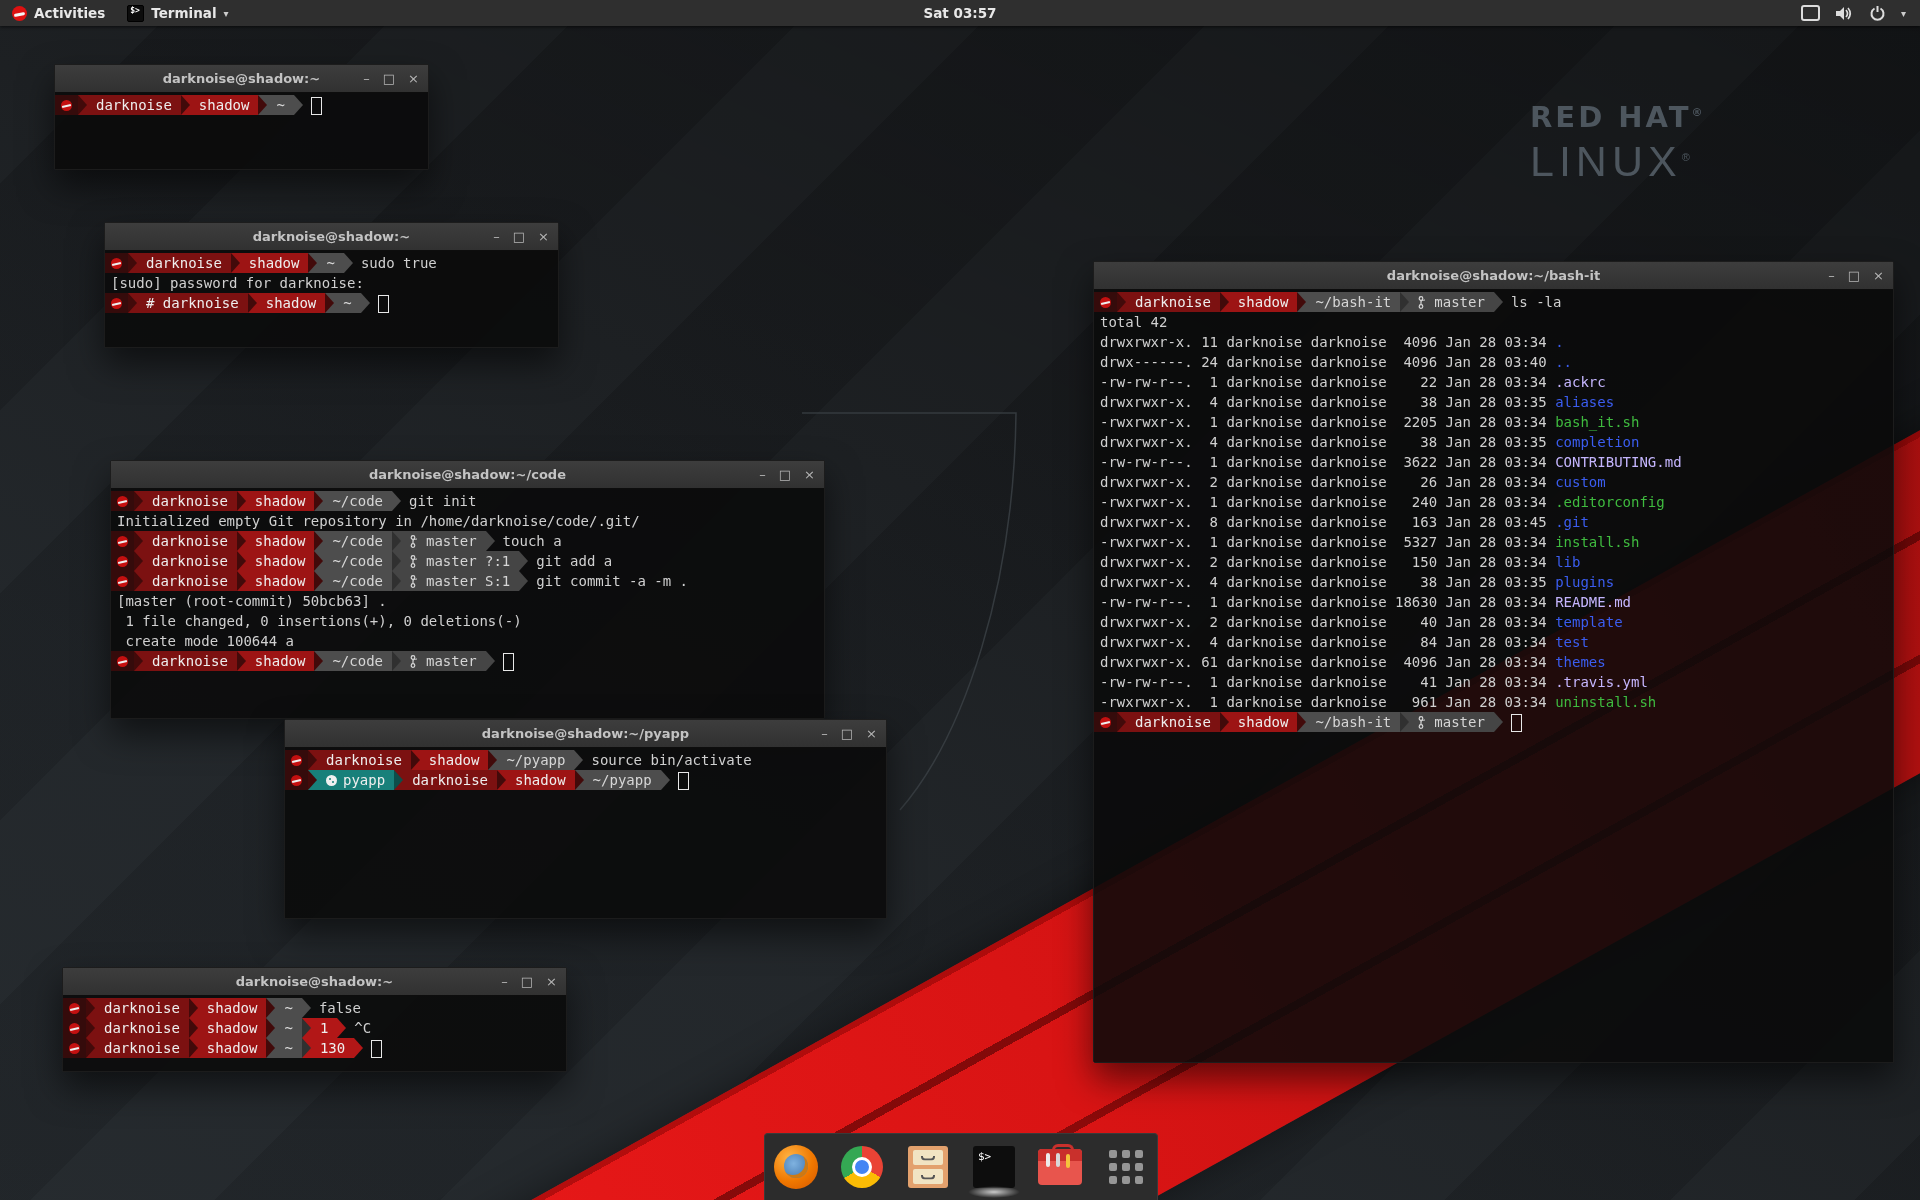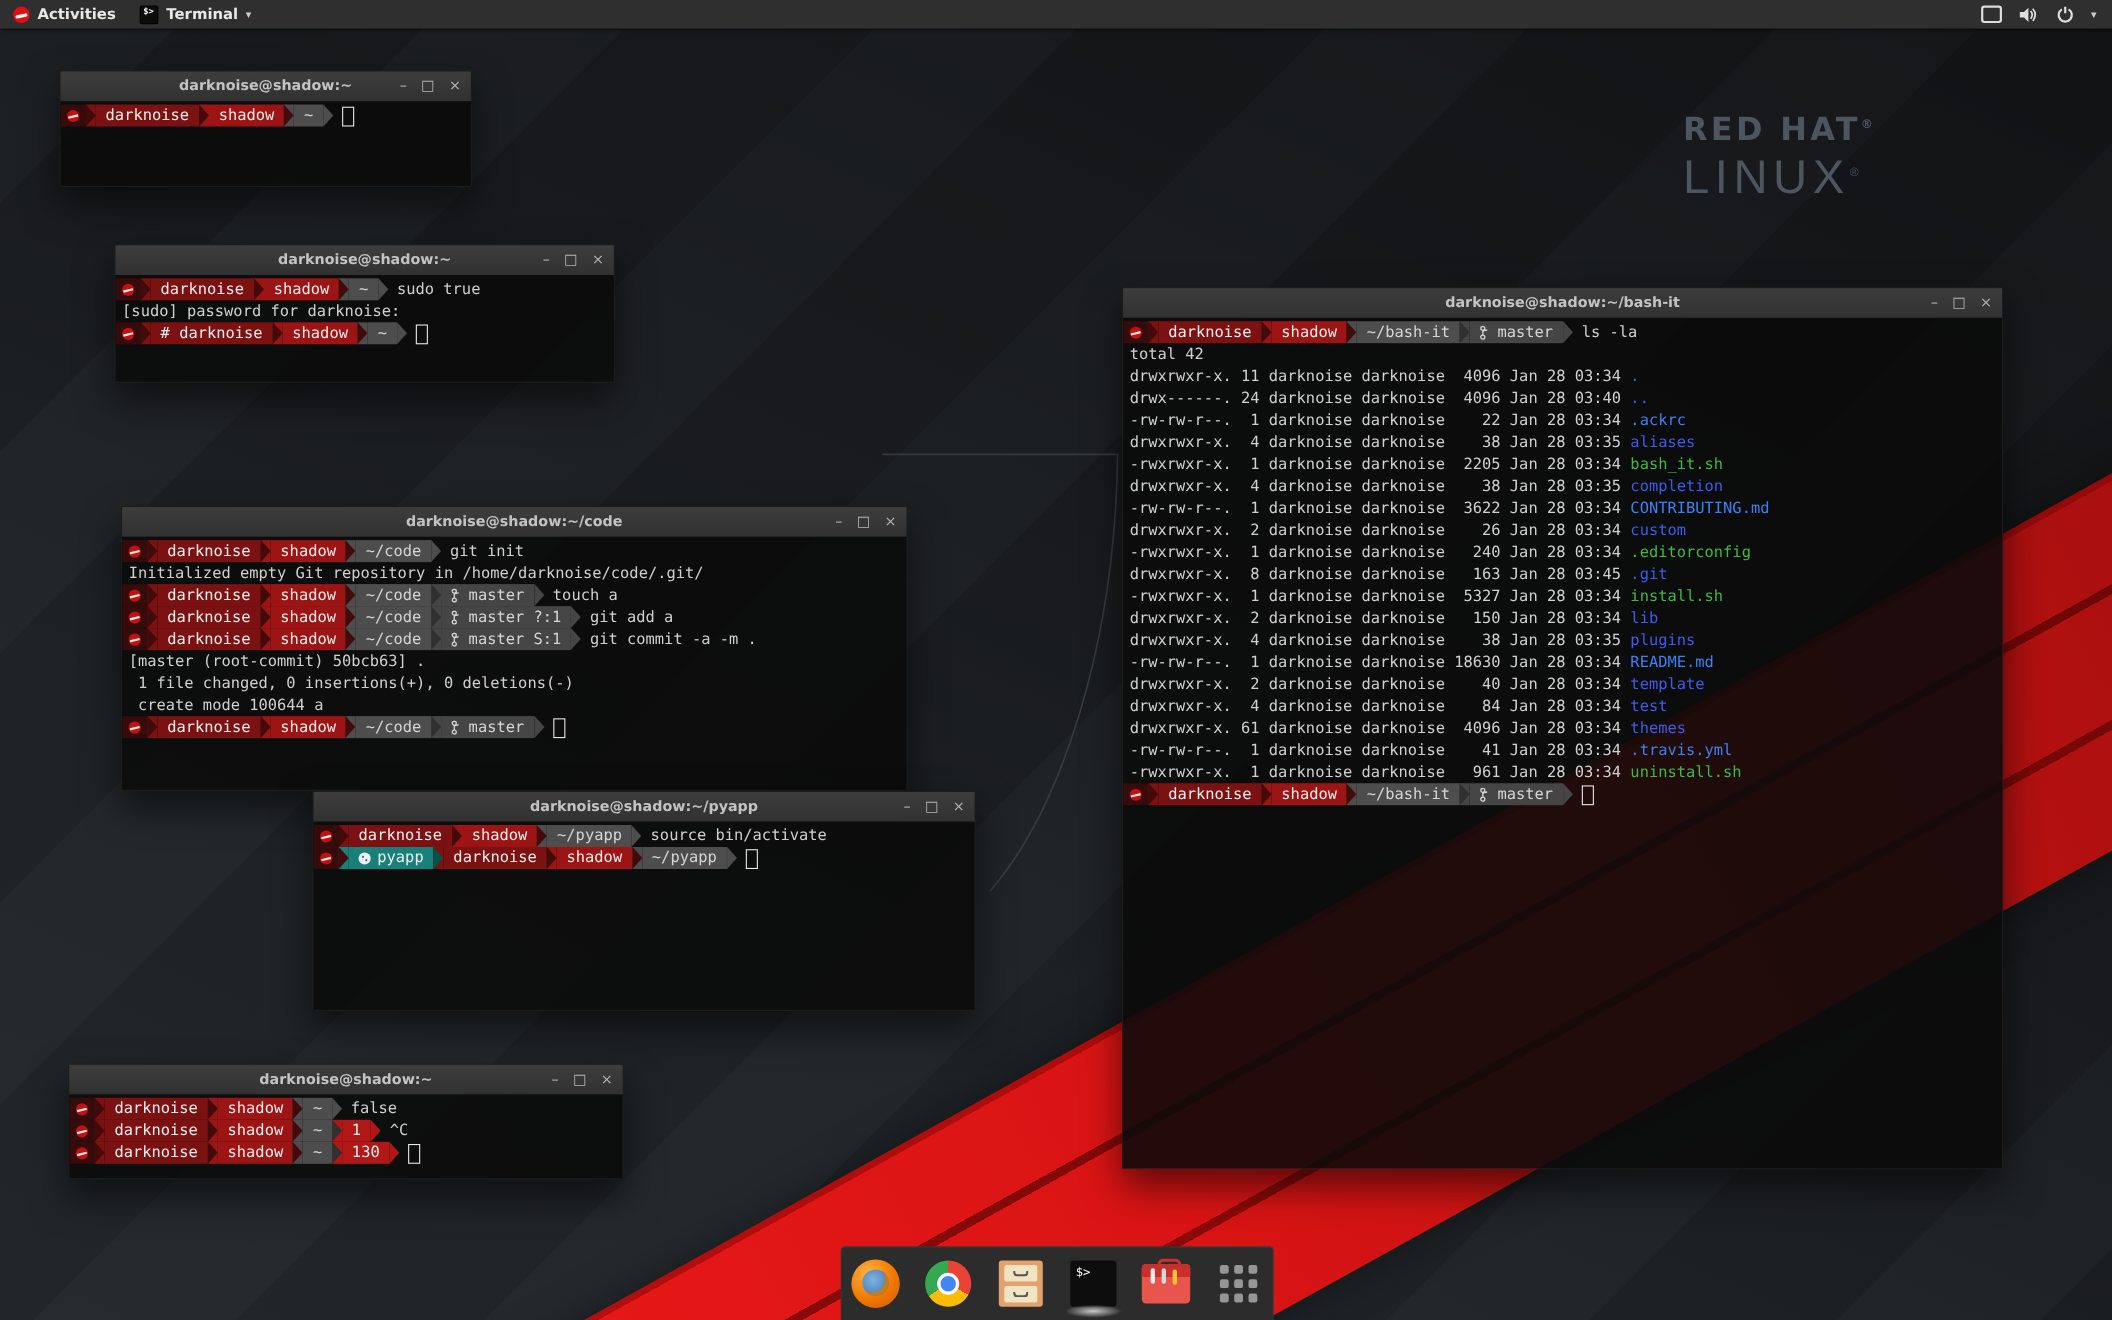--- a/index.html
+++ b/index.html
@@ -61,34 +61,34 @@
   .seg{display:flex;align-items:center;line-height:20px;padding:0 9px;color:#eee;}
   .seg-hat{padding:0 6px;}
   .seg-path,.seg-git{color:#d6d6d6;}
   .sep{width:9px;position:relative;display:block;}
   .sep b{position:absolute;left:0;top:0;display:block;width:0;height:0;
          border-top:10px solid transparent;border-bottom:10px solid transparent;border-left:9px solid #000;}
   .cmd{line-height:20px;padding-left:8px;}
   .cursor{width:9px;height:16px;border:1px solid #e8e8e8;margin:1px 0 0 8px;align-self:center;}
   .ls-dir{color:#3b5df0;}
   .ls-exec{color:#3fbb3f;}
-  .ls-file{color:#3b82f6;}
+  .ls-file{color:#c4b5fd;}
   .phat{width:11px;height:11px;border-radius:50%;background:#c41010;position:relative;overflow:hidden;}
   .phat:after{content:"";position:absolute;left:1px;right:1px;top:5px;height:2px;background:#eee;transform:rotate(-14deg);}
   .pyic{width:11px;height:11px;border-radius:50%;background:#f0f0f0;position:relative;}
   .pyic:after{content:"";position:absolute;left:3px;top:3px;width:2px;height:2px;border-radius:50%;background:#18807a;box-shadow:3px 3px 0 #18807a;}
   .gitic{margin-right:6px;display:flex;align-items:center;}
 
   
   #win0{left:54px;top:64px;width:373px;height:104px;}
   #win1{left:104px;top:222px;width:453px;height:124px;}
   #win2{left:110px;top:460px;width:713px;height:257px;}
   #win3{left:284px;top:719px;width:601px;height:198px;}
   #win4{left:62px;top:967px;width:503px;height:103px;}
-  #win5{left:1020px;top:261px;width:799px;height:800px;}
+  #win5{left:1093px;top:261px;width:799px;height:800px;}
 
   
   .dock{position:absolute;left:764px;bottom:0;width:392px;height:66px;z-index:5;
     background:#2c2c2c;border:1px solid #3a3a3a;border-bottom:none;border-radius:4px 4px 0 0;
     display:flex;align-items:center;justify-content:center;gap:20px;}
   .dkit{width:46px;height:46px;position:relative;cursor:pointer;display:flex;align-items:center;justify-content:center;}
   .ff{width:44px;height:44px;border-radius:50%;background:radial-gradient(circle at 35% 30%,#ffb445,#f07800 55%,#d45500);position:relative;overflow:hidden;}
   .ff:after{content:"";position:absolute;left:10px;top:9px;width:24px;height:24px;border-radius:50%;
      background:radial-gradient(circle at 40% 40%,#7fb2e0,#3a6ea8);box-shadow:inset -3px -3px 0 rgba(220,120,0,.9);}
   .ch{width:42px;height:42px;border-radius:50%;position:relative;
@@ -307,20 +307,21 @@
     <div class="activities">
       <span class="hat-ic"></span>
       <span>Activities</span>
     </div>
     <div class="appmenu">
       <span class="term-mini">$&gt;</span>
       <span>Terminal</span>
       <span class="caret">▾</span>
     </div>
   </div>
+  <div class="clock">Sat 03:57</div>
   <div class="tb-right">
     <span class="scr-ic"></span>
     <svg width="18" height="15" viewBox="0 0 18 15">
       <polygon points="0,5 4,5 8,1 8,14 4,10 0,10" fill="#ddd"></polygon>
       <path d="M10 4 Q13 7.5 10 11 M12 2 Q16.5 7.5 12 13" stroke="#ddd" stroke-width="1.6" fill="none"></path>
     </svg>
     <svg width="15" height="15" viewBox="0 0 15 15">
       <path d="M4.5 2.5 A6 6 0 1 0 10.5 2.5" stroke="#ddd" stroke-width="2" fill="none"></path>
       <line x1="7.5" y1="0" x2="7.5" y2="6" stroke="#ddd" stroke-width="2"></line>
     </svg>

